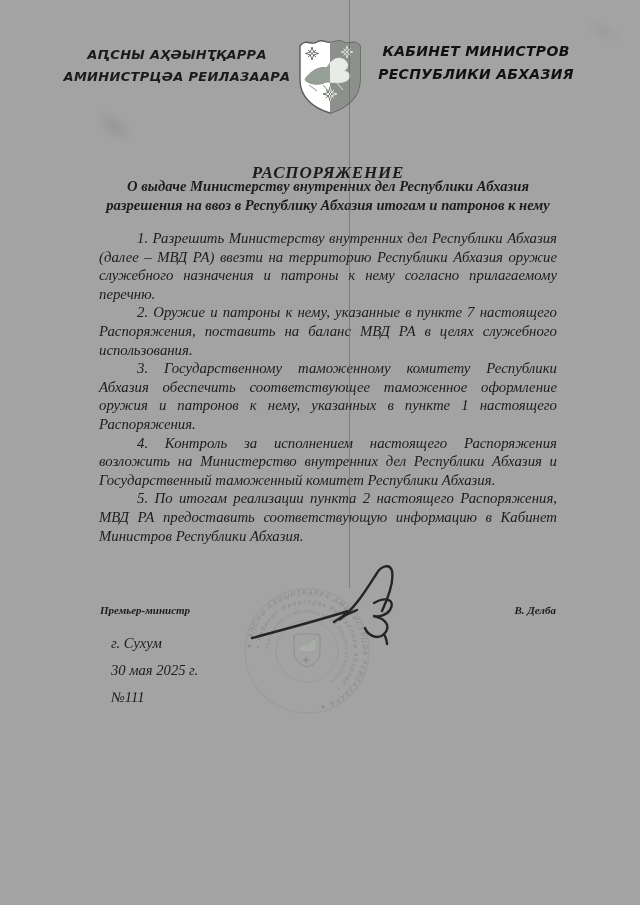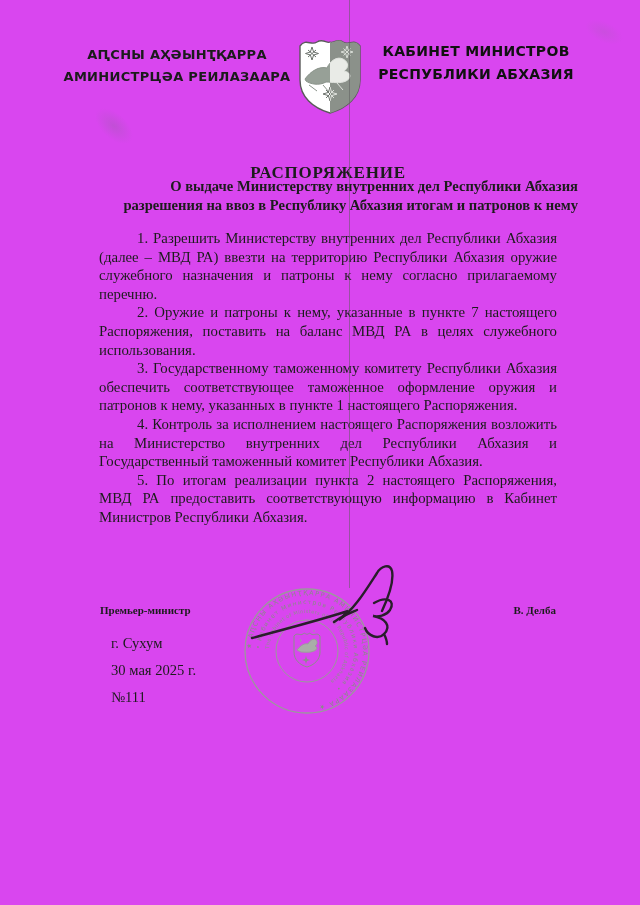--- a/index.html
+++ b/index.html
@@ -1,22 +1,23 @@
 <!DOCTYPE html>
 <html><head>
 <meta charset="utf-8">
 <style>
   html,body{margin:0;padding:0;background:#ffffff;}
   .page{
     position:relative;
     width:640px;height:905px;
-    background:#d946ef;
+    background:#a3a3a3;
     overflow:hidden;
     font-family:"Liberation Serif","DejaVu Serif",serif;
     color:#1c1c1c;
+    font-style:italic;
   }
   
   .fold-line{
     position:absolute;left:349px;top:0;width:1px;height:588px;
     background:rgba(95,95,95,.55);z-index:6;
   }
   
   .smudge{position:absolute;pointer-events:none;z-index:1;}
   .smudge-a{left:78px;top:94px;width:72px;height:64px;
     background:radial-gradient(ellipse 45% 28% at 50% 50%,rgba(110,110,125,.22),rgba(110,110,125,0) 70%);
@@ -40,21 +41,21 @@
     letter-spacing:.3px;color:#111;
   }
   .emblem{position:absolute;left:297px;top:35px;z-index:2;}
   
   .doc-title{
     position:absolute;left:100px;top:137px;width:456px;
     text-align:center;font-weight:bold;font-size:17px;letter-spacing:.8px;margin-top:26px;
   }
   .doc-subject{
     position:absolute;left:78px;top:177px;width:500px;
-    text-align:right;font-weight:bold;font-size:14.6px;line-height:19px;
+    text-align:center;font-weight:bold;font-size:14.6px;line-height:19px;
   }
   
   .doc-body{
     position:absolute;left:99px;top:229px;width:458px;
     font-size:14.8px;line-height:18.6px;text-align:justify;
   }
   .doc-body p{margin:0;text-indent:38px;}
   .doc-body p.preamble{margin-bottom:15px;}
   
   .sig-row{

